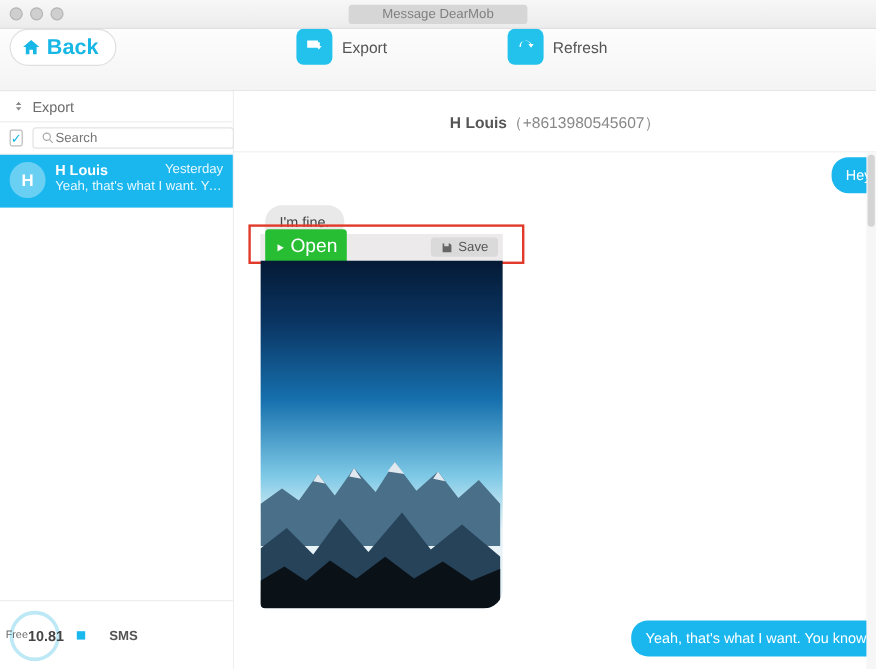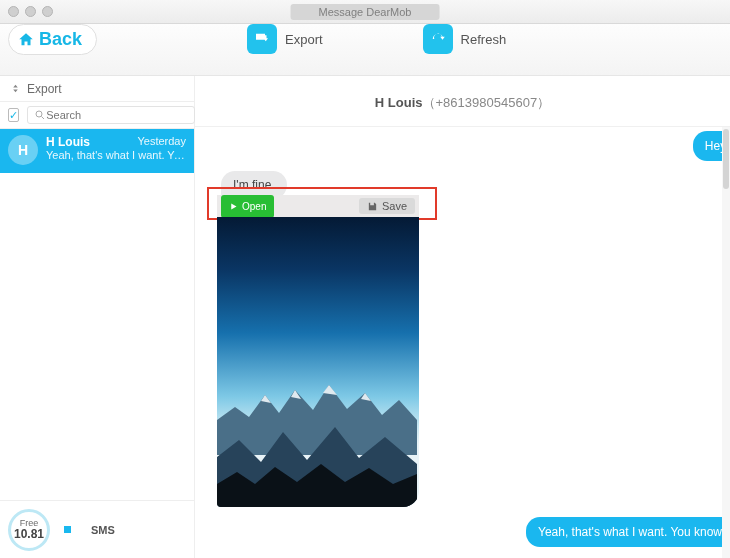--- a/index.html
+++ b/index.html
@@ -27,21 +27,21 @@
 .searchwrap input { flex:1; border: none; outline: none; font-size: 11px; color:#a16207; background: transparent; }
 .convo { background: #1ab7ef; color: #fff; padding: 6px 8px 8px 8px; display: flex; gap: 8px; cursor: pointer; }
 .avatar { width: 30px; height: 30px; border-radius: 50%; background: rgba(255,255,255,0.35); display:flex; align-items:center; justify-content:center; font-size:14px; font-weight:600; }
 .convo-main { flex:1; overflow:hidden; }
 .convo-top { display:flex; justify-content:space-between; font-size:12px; }
 .convo-name { font-weight:600; }
 .convo-time { font-size:11px; opacity:.9; }
 .convo-preview { font-size:11px; opacity:.9; white-space:nowrap; overflow:hidden; text-overflow:ellipsis; }
 
 .footer { position:absolute; bottom:0; left:0; right:0; border-top:1px solid #eee; height:58px; display:flex; align-items:center; padding:0 8px; gap:14px; background:#fff; }
-.storage-ring { width:42px; height:42px; border-radius:50%; border:3px solid #bde8f5; display:flex; flex-direction:column; align-items:center; justify-content:center; font-size:9px; color:#6a6a6a; line-height:1; }
+.storage-ring { width:42px; height:42px; border-radius:50%; border:3px solid #bde8f5; display:flex; flex-direction:row; align-items:center; justify-content:center; font-size:9px; color:#6a6a6a; line-height:1; }
 .storage-ring .num { font-size:12px; font-weight:600; color:#444; }
 .smsline { display:flex; align-items:center; gap:20px; font-size:11px; color:#555; }
 .smsdot { width:7px; height:7px; background:#19b8ef; display:inline-block; }
 
 .chat { flex:1; display:flex; flex-direction:column; position:relative; background:#fff; }
 .chat-header { text-align:center; padding: 18px 0 14px 0; border-bottom:1px solid #f0f0f0; font-size:13px; color:#888; }
 .chat-header .name { color:#555; font-weight:600; }
 .chat-body { flex:1; position:relative; overflow:hidden; }
 
 .bubble-in { background:#e9e9ea; color:#444; font-size:12px; padding:7px 12px; border-radius:14px; border-bottom-left-radius:4px; display:inline-block; }
@@ -49,21 +49,21 @@
 
 .msg-row { position:absolute; }
 .right-row { right:-36px; }
 .r1 { top: 4px; }
 .r2 { top: 44px; left: 26px; }
 .r3 { top: 390px; right:-40px; }
 
 .imgcard { position:absolute; top:68px; left:22px; width:202px; }
 .redbox { position:absolute; top:-8px; left:-10px; width:230px; height:33px; border:2px solid #e13a2a; pointer-events:none; }
 .imgbar { height:22px; background:#eceaea; display:flex; align-items:center; justify-content:space-between; padding:0 4px; }
-.openbtn { background:#28be34; color:#fff; font-size:10px; padding:6px 8px; border-radius:3px; display:flex; align-items:center; gap:4px; cursor:pointer; }
+.openbtn { background:#28be34; color:#fff; font-size:16px; padding:6px 8px; border-radius:3px; display:flex; align-items:center; gap:4px; cursor:pointer; }
 .savebtn { background:#dadada; color:#555; font-size:11px; padding:2px 8px; border-radius:3px; display:flex; align-items:flex-end; gap:4px; cursor:pointer; }
 .imgbody { width:202px; height:290px; border-radius:0 0 16px 16px; border-bottom-left-radius:4px; overflow:hidden; position:relative; }
 .sky { position:absolute; inset:0; background: linear-gradient(#041a35 0%, #0a3563 18%, #1670ad 40%, #7ec9e6 62%, #c7e7f2 72%, #e8f3f7 78%); }
 .mtn-far { position:absolute; bottom:52px; left:0; right:0; height:90px; }
 .mtn-near { position:absolute; bottom:0; left:0; right:0; height:95px; }
 
 .scrolltrack { position:absolute; right:0; top:0; bottom:0; width:8px; background:#f6f6f6; }
 .scrollthumb { position:absolute; right:1px; width:6px; background:#d4d4d4; border-radius:3px; }
 
 svg { display:block; }

